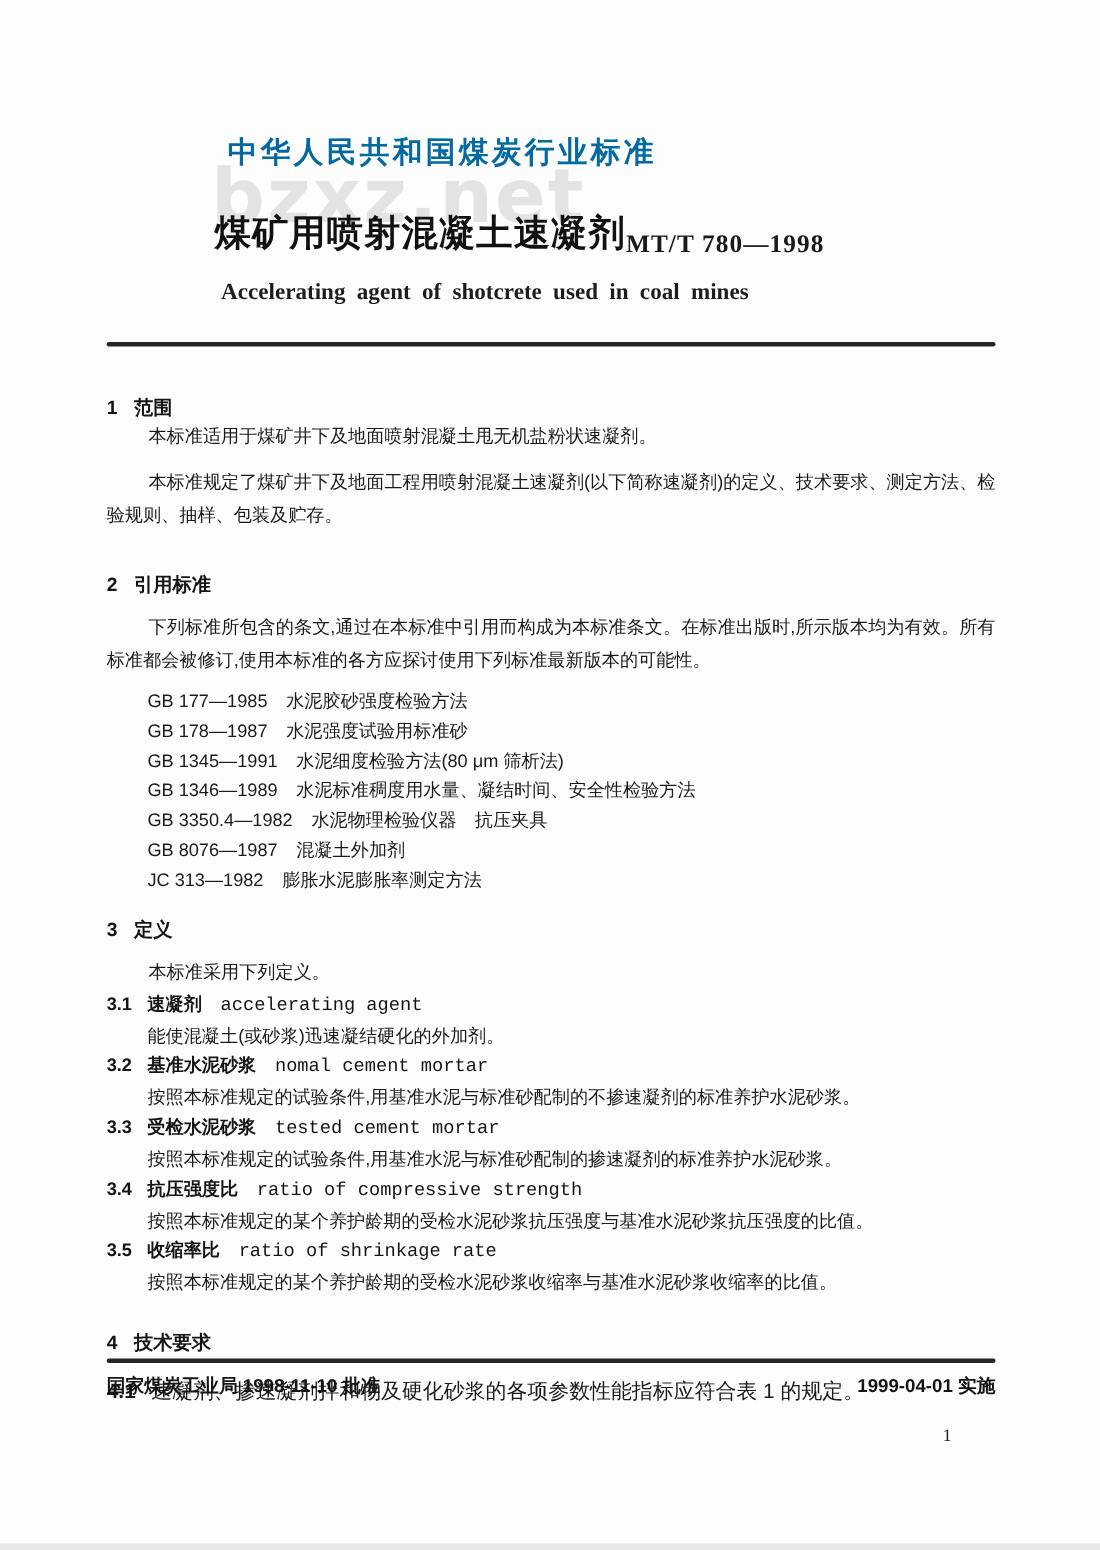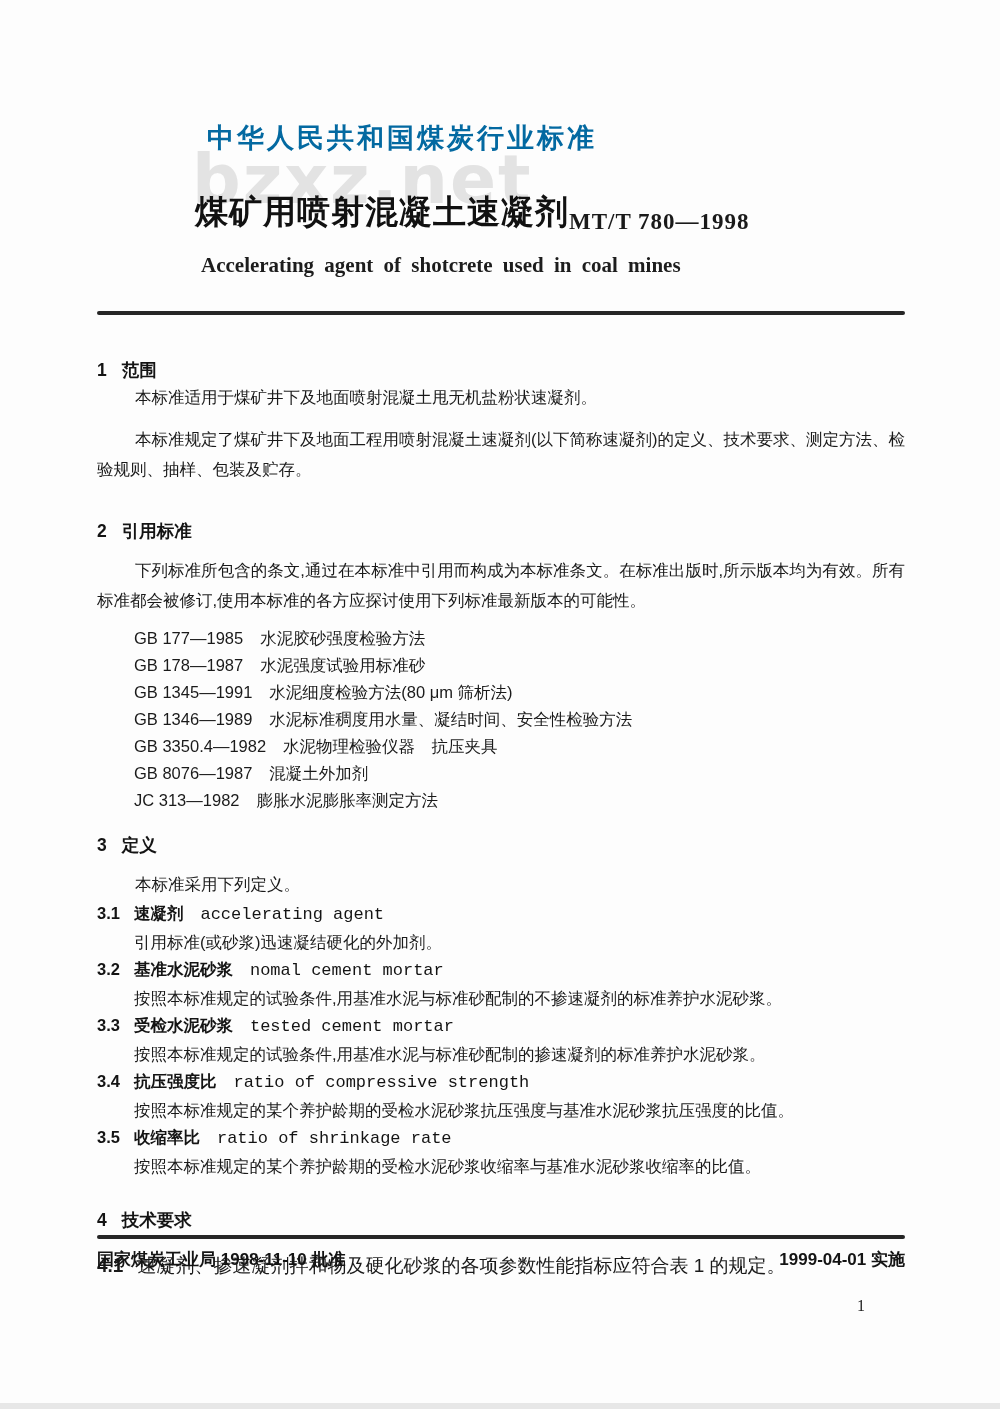--- a/index.html
+++ b/index.html
@@ -225,21 +225,21 @@
         <span class="sec-title">定义</span>
       </div>
       <p class="para indent def-intro">本标准采用下列定义。</p>
 
       <div class="def-list">
 
         <div class="def-item">
           <div class="def-head">
             <span class="def-num">3.1</span><span class="def-term">速凝剂</span><span class="def-en">accelerating agent</span>
           </div>
-          <p class="def-desc">引用标准(或砂浆)迅速凝结硬化的外加剂。</p>
+          <p class="def-desc">能使混凝土(或砂浆)迅速凝结硬化的外加剂。</p>
         </div>
 
         <div class="def-item">
           <div class="def-head">
             <span class="def-num">3.2</span><span class="def-term">基准水泥砂浆</span><span class="def-en">nomal cement mortar</span>
           </div>
           <p class="def-desc">按照本标准规定的试验条件,用基准水泥与标准砂配制的不掺速凝剂的标准养护水泥砂浆。</p>
         </div>
 
         <div class="def-item">

